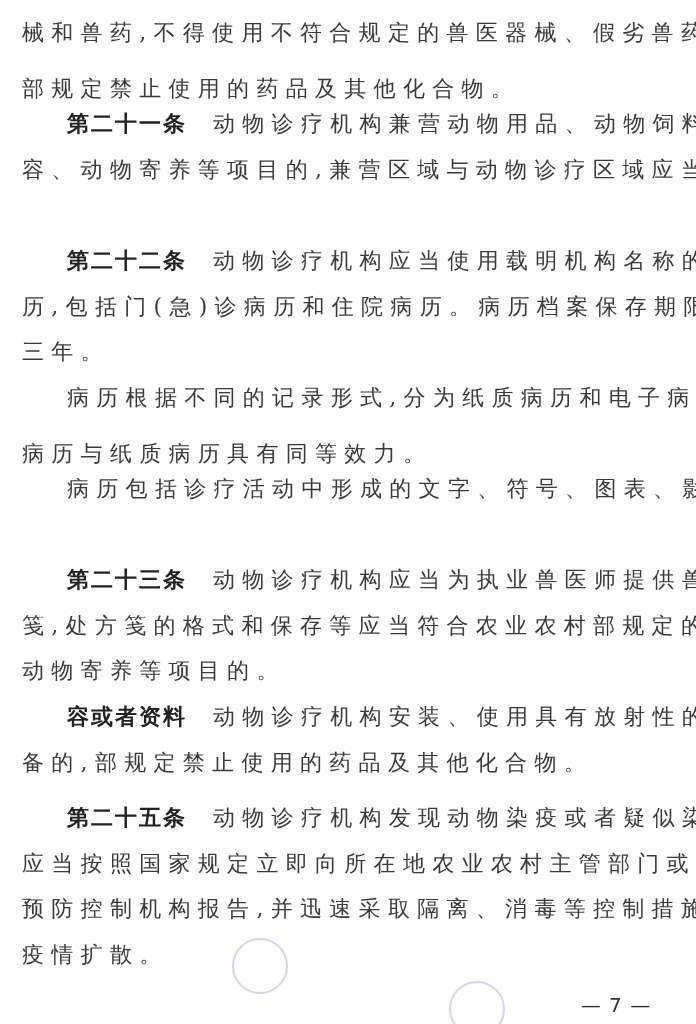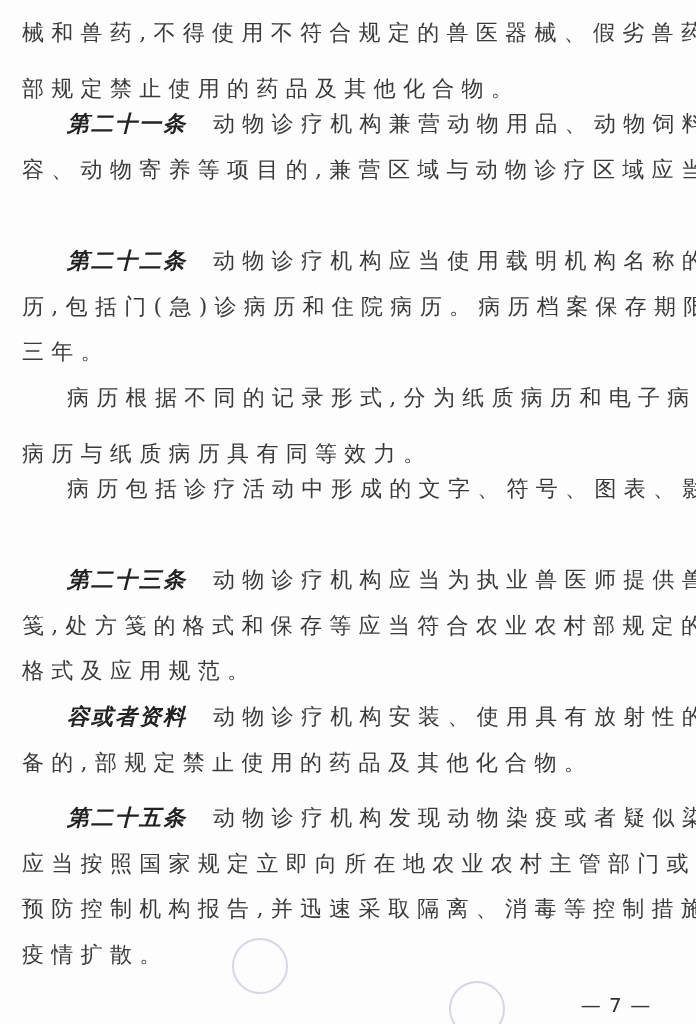--- a/index.html
+++ b/index.html
@@ -22,21 +22,20 @@
     white-space: nowrap;
     overflow: visible;
   }
   .line.indent { left: 67px; width: 607px; }
   .article-num {
     font-family: "DejaVu Sans", "Liberation Sans", sans-serif;
     font-weight: bold;
     color: #222;
     letter-spacing: 2px;
     margin-right: 26px;
-    font-style: italic;
   }
   .page-number {
     position: absolute;
     left: 576px; top: 990px;
     width: 80px; height: 30px;
     font-family: "DejaVu Sans", "Liberation Sans", sans-serif;
     font-size: 20px; line-height: 30px;
     color: #333;
     text-align: center;
     letter-spacing: 1px;
@@ -69,21 +68,21 @@
 
   <div class="line indent" style="top:375px">病历根据不同的记录形式,分为纸质病历和电子病历。电子</div>
   <div class="line" style="top:431px">病历与纸质病历具有同等效力。</div>
 
   <div class="line indent" style="top:466px">病历包括诊疗活动中形成的文字、符号、图表、影像、切片等内</div>
 
   <div class="line indent" style="top:557px">
     <span class="article-num">第二十三条</span><span>动物诊疗机构应当为执业兽医师提供兽医处方</span>
   </div>
   <div class="line" style="top:603px">笺,处方笺的格式和保存等应当符合农业农村部规定的兽医处方</div>
-  <div class="line" style="top:648px">格式及应用规范。</div>
+  <div class="line" style="top:648px">动物寄养等项目的。</div>
 
   <div class="line indent" style="top:694px">
     <span class="article-num">容或者资料</span><span>动物诊疗机构安装、使用具有放射性的诊疗设</span>
   </div>
   <div class="line" style="top:740px">备的,部规定禁止使用的药品及其他化合物。</div>
 
   <div class="line indent" style="top:795px">
     <span class="article-num">第二十五条</span><span>动物诊疗机构发现动物染疫或者疑似染疫的,</span>
   </div>
   <div class="line" style="top:841px">应当按照国家规定立即向所在地农业农村主管部门或者动物疫病</div>

